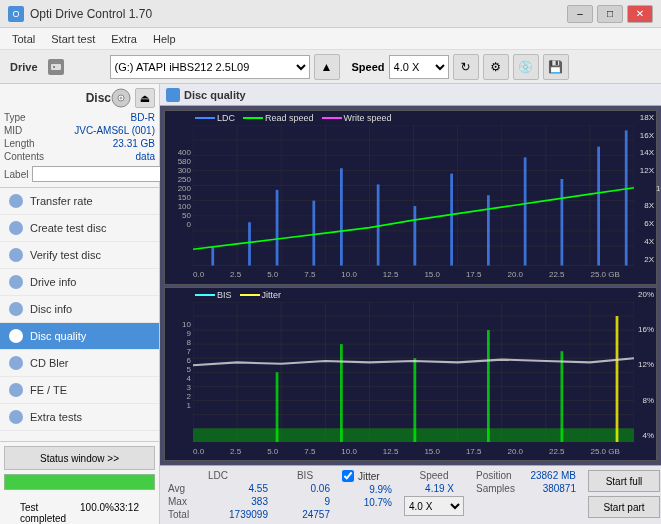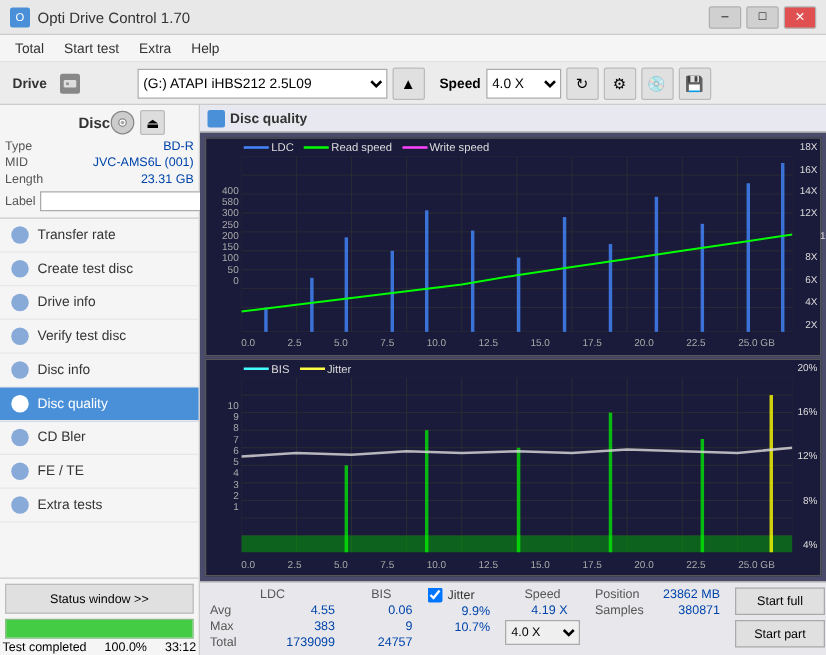--- a/index.html
+++ b/index.html
@@ -25,40 +25,40 @@
     .toolbar-icon-btn { width: 26px; height: 26px; background: #e0e0e0; border: 1px solid #bbb; border-radius: 2px; cursor: pointer; display: flex; align-items: center; justify-content: center; font-size: 12px; }
     .speed-label { font-size: 11px; font-weight: bold; padding-left: 8px; }
     .speed-select { height: 24px; width: 60px; font-size: 11px; border: 1px solid #aaa; background: white; }
 
     
     .main { display: flex; height: calc(524px - 84px); }
 
     
     .sidebar { width: 160px; background: #f5f5f5; border-right: 1px solid #ccc; display: flex; flex-direction: column; }
     .disc-panel { padding: 4px; border-bottom: 1px solid #ccc; }
-    .disc-header { display: flex; align-items: center; justify-content: center; margin-bottom: 4px; padding-left: 36px; }
+    .disc-header { display: flex; align-items: center; justify-content: flex-end; margin-bottom: 4px; padding-left: 36px; }
     .disc-header-title { font-size: 12px; font-weight: bold; color: #333; }
     .disc-field { display: flex; justify-content: space-between; align-items: center; margin: 2px 0; }
     .disc-field-label { color: #555; font-size: 10px; }
     .disc-field-value { color: #0044aa; font-size: 10px; }
     .disc-label-row { display: flex; align-items: center; gap: 4px; margin-top: 3px; }
     .disc-label-input { flex: 1; height: 16px; font-size: 10px; border: 1px solid #aaa; }
     .disc-label-btn { width: 18px; height: 18px; background: #e0e0e0; border: 1px solid #bbb; cursor: pointer; display: flex; align-items: center; justify-content: center; font-size: 10px; }
 
     .sidebar-nav { flex: 1; overflow-y: auto; }
     .nav-item { display: flex; align-items: center; gap: 6px; padding: 5px 8px; cursor: pointer; color: #333; font-size: 11px; border-bottom: 1px solid #e8e8e8; }
     .nav-item.active { background: #4a90d9; color: white; }
     .nav-item-icon { width: 16px; height: 16px; display: flex; align-items: center; justify-content: center; flex-shrink: 0; }
     .nav-icon-circle { width: 14px; height: 14px; border-radius: 50%; background: #88aad8; }
     .nav-item.active .nav-icon-circle { background: white; }
 
     .status-btn { margin: 4px; height: 24px; background: #e0e0e0; border: 1px solid #bbb; cursor: pointer; font-size: 10px; display: flex; align-items: center; justify-content: center; }
     .progress-bar-container { margin: 0 4px 2px; background: #c8e8c8; border: 1px solid #88bb88; height: 16px; display: flex; align-items: center; }
     .progress-bar-fill { background: #44cc44; height: 100%; }
-    .progress-row { display: flex; justify-content: space-between; padding: 0 2px; margin-top: 2px; font-size: 10px; }
+    .progress-row { display: flex; justify-content: space-between; padding: 0 20px; margin-top: 12px; font-size: 10px; }
 
     
     .content { flex: 1; display: flex; flex-direction: column; background: #4a4a6a; overflow: hidden; }
     .content-header { background: #e8e8f0; height: 22px; display: flex; align-items: center; padding: 0 6px; gap: 4px; border-bottom: 1px solid #aaa; }
     .content-title { font-size: 11px; font-weight: bold; color: #333; }
 
     .charts-area { flex: 1; display: flex; flex-direction: column; padding: 4px; gap: 2px; }
 
     
     .chart-container { flex: 1; background: #1a1a3a; border: 1px solid #555; position: relative; }
@@ -156,20 +156,24 @@
         <span class="disc-field-value">BD-R</span>
       </div>
       <div class="disc-field">
         <span class="disc-field-label">MID</span>
         <span class="disc-field-value">JVC-AMS6L (001)</span>
       </div>
       <div class="disc-field">
         <span class="disc-field-label">Length</span>
         <span class="disc-field-value">23.31 GB</span>
       </div>
+      <div class="disc-field">
+        <span class="disc-field-label">Contents</span>
+        <span class="disc-field-value">data</span>
+      </div>
       <div class="disc-label-row">
         <span class="disc-field-label">Label</span>
         <input class="disc-label-input" type="text" style="">
         <div class="disc-label-btn">✎</div>
       </div>
     </div>
 
     <div class="sidebar-nav">
       <div class="nav-item">
         <div class="nav-item-icon">
@@ -180,27 +184,27 @@
       <div class="nav-item">
         <div class="nav-item-icon">
             <div class="nav-icon-circle"></div>
           </div>
         <span>Create test disc</span>
       </div>
       <div class="nav-item">
         <div class="nav-item-icon">
             <div class="nav-icon-circle"></div>
           </div>
+        <span>Verify test disc</span>
+      </div>
+      <div class="nav-item">
+        <div class="nav-item-icon">
+            <div class="nav-icon-circle"></div>
+          </div>
         <span>Drive info</span>
-      </div>
-      <div class="nav-item">
-        <div class="nav-item-icon">
-            <div class="nav-icon-circle"></div>
-          </div>
-        <span>Verify test disc</span>
       </div>
       <div class="nav-item">
         <div class="nav-item-icon">
             <div class="nav-icon-circle"></div>
           </div>
         <span>Disc info</span>
       </div>
       <div class="nav-item active">
         <div class="nav-item-icon">
             <div class="nav-icon-circle"></div>

